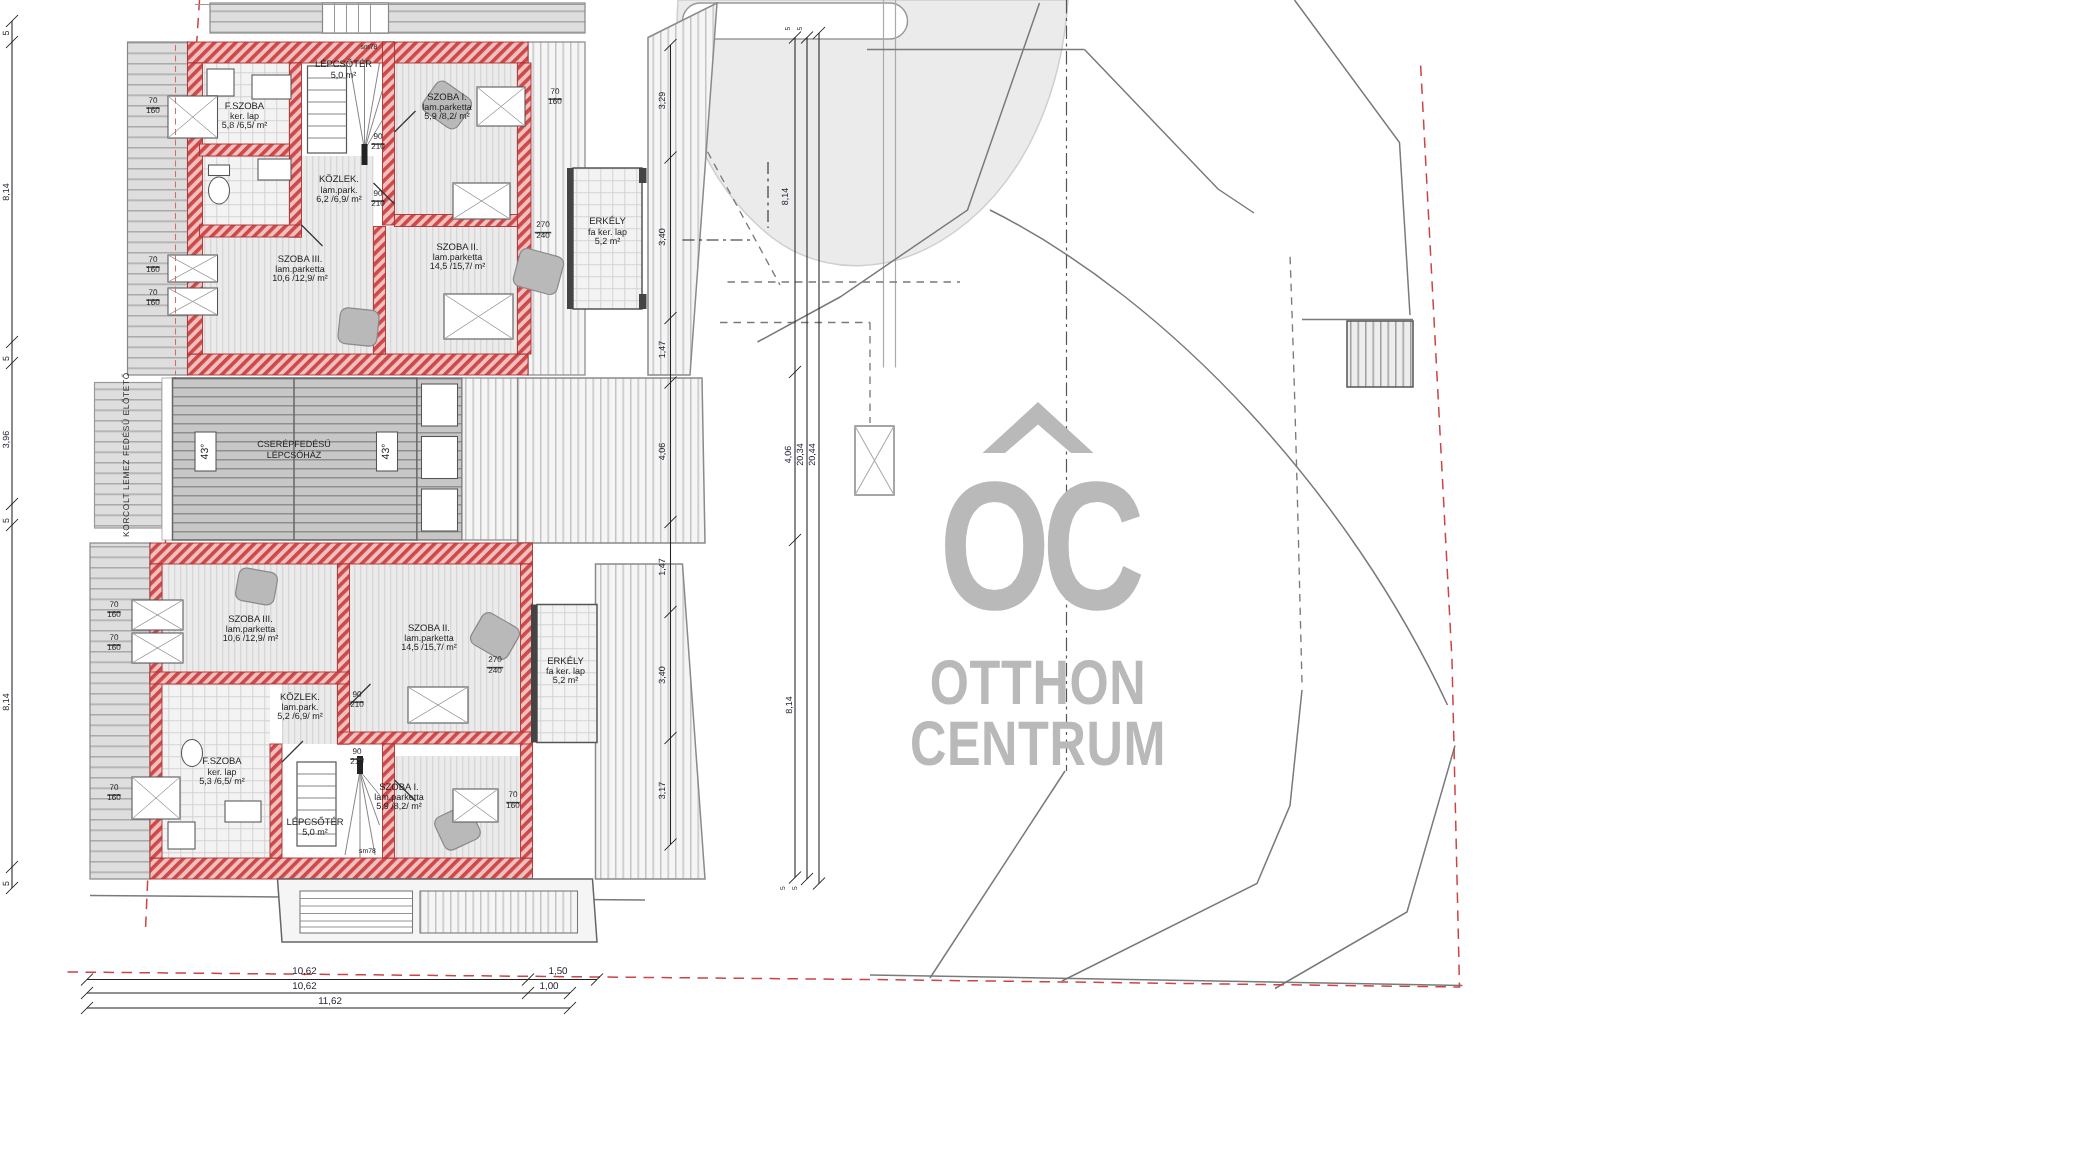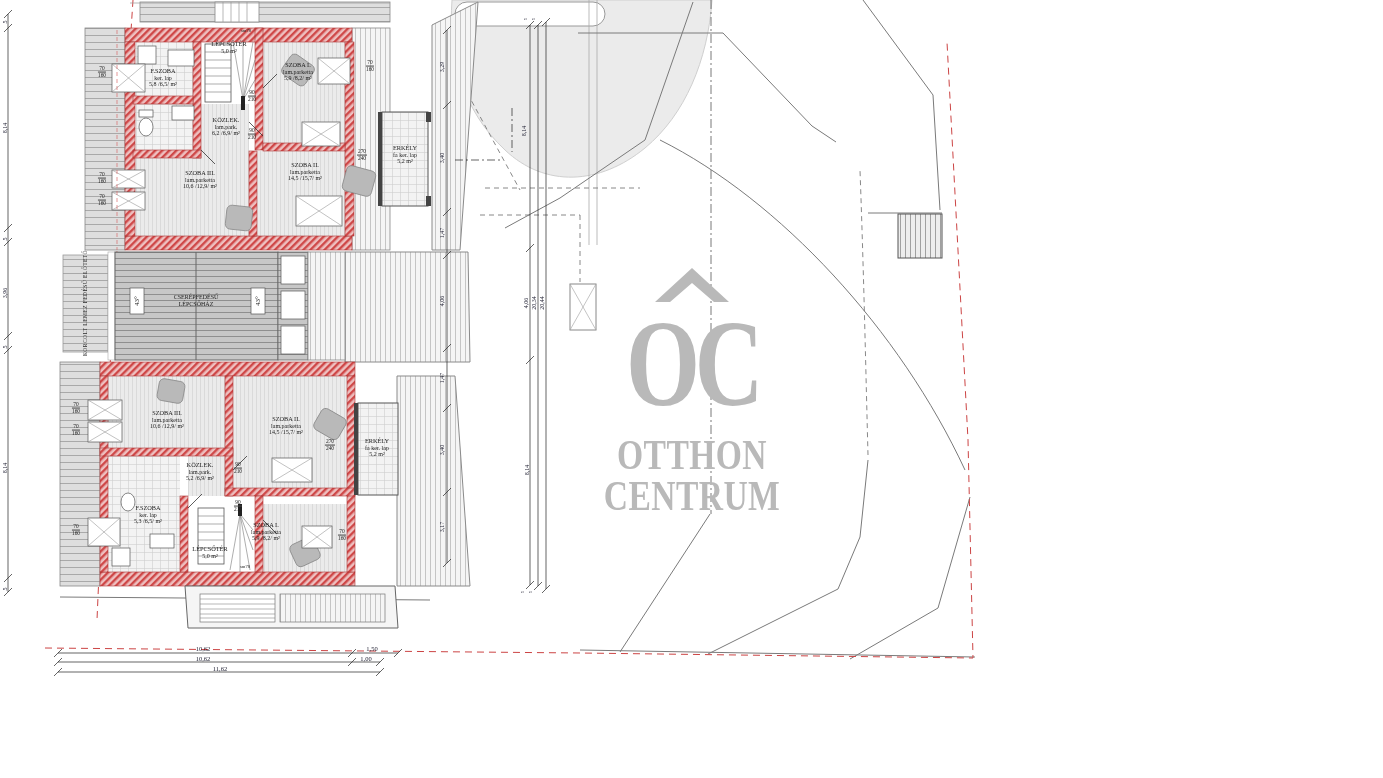--- a/index.html
+++ b/index.html
@@ -1,17 +1,17 @@
 <!DOCTYPE html>
 <html><head>
 <meta charset="utf-8">
 <style>
   html,body{margin:0;padding:0;background:#fff}
   .stage{position:relative;width:1383px;height:778px;background:#fff;overflow:hidden;
-         font-family:Liberation Serif, serif}
+         font-family:Liberation Sans, sans-serif}
   .stage svg{position:absolute;left:0;top:0}
   .lbl{position:absolute;transform:translate(-50%,-50%);font-size:6px;line-height:1.12;
        color:#1d1d1d;text-align:center;white-space:nowrap}
   .lbl .nm{font-size:6.3px}
   .dim{position:absolute;transform:translate(-50%,-50%) rotate(-90deg);font-size:6px;
        color:#1d1d30;white-space:nowrap}
   .dimh{position:absolute;transform:translate(-50%,-50%);font-size:6.5px;color:#1d1d30;white-space:nowrap}
   .tiny{font-size:4.6px}
   .frac{position:absolute;transform:translate(-50%,-50%);font-size:5.4px;line-height:1.1;
         color:#1d1d1d;text-align:center}

